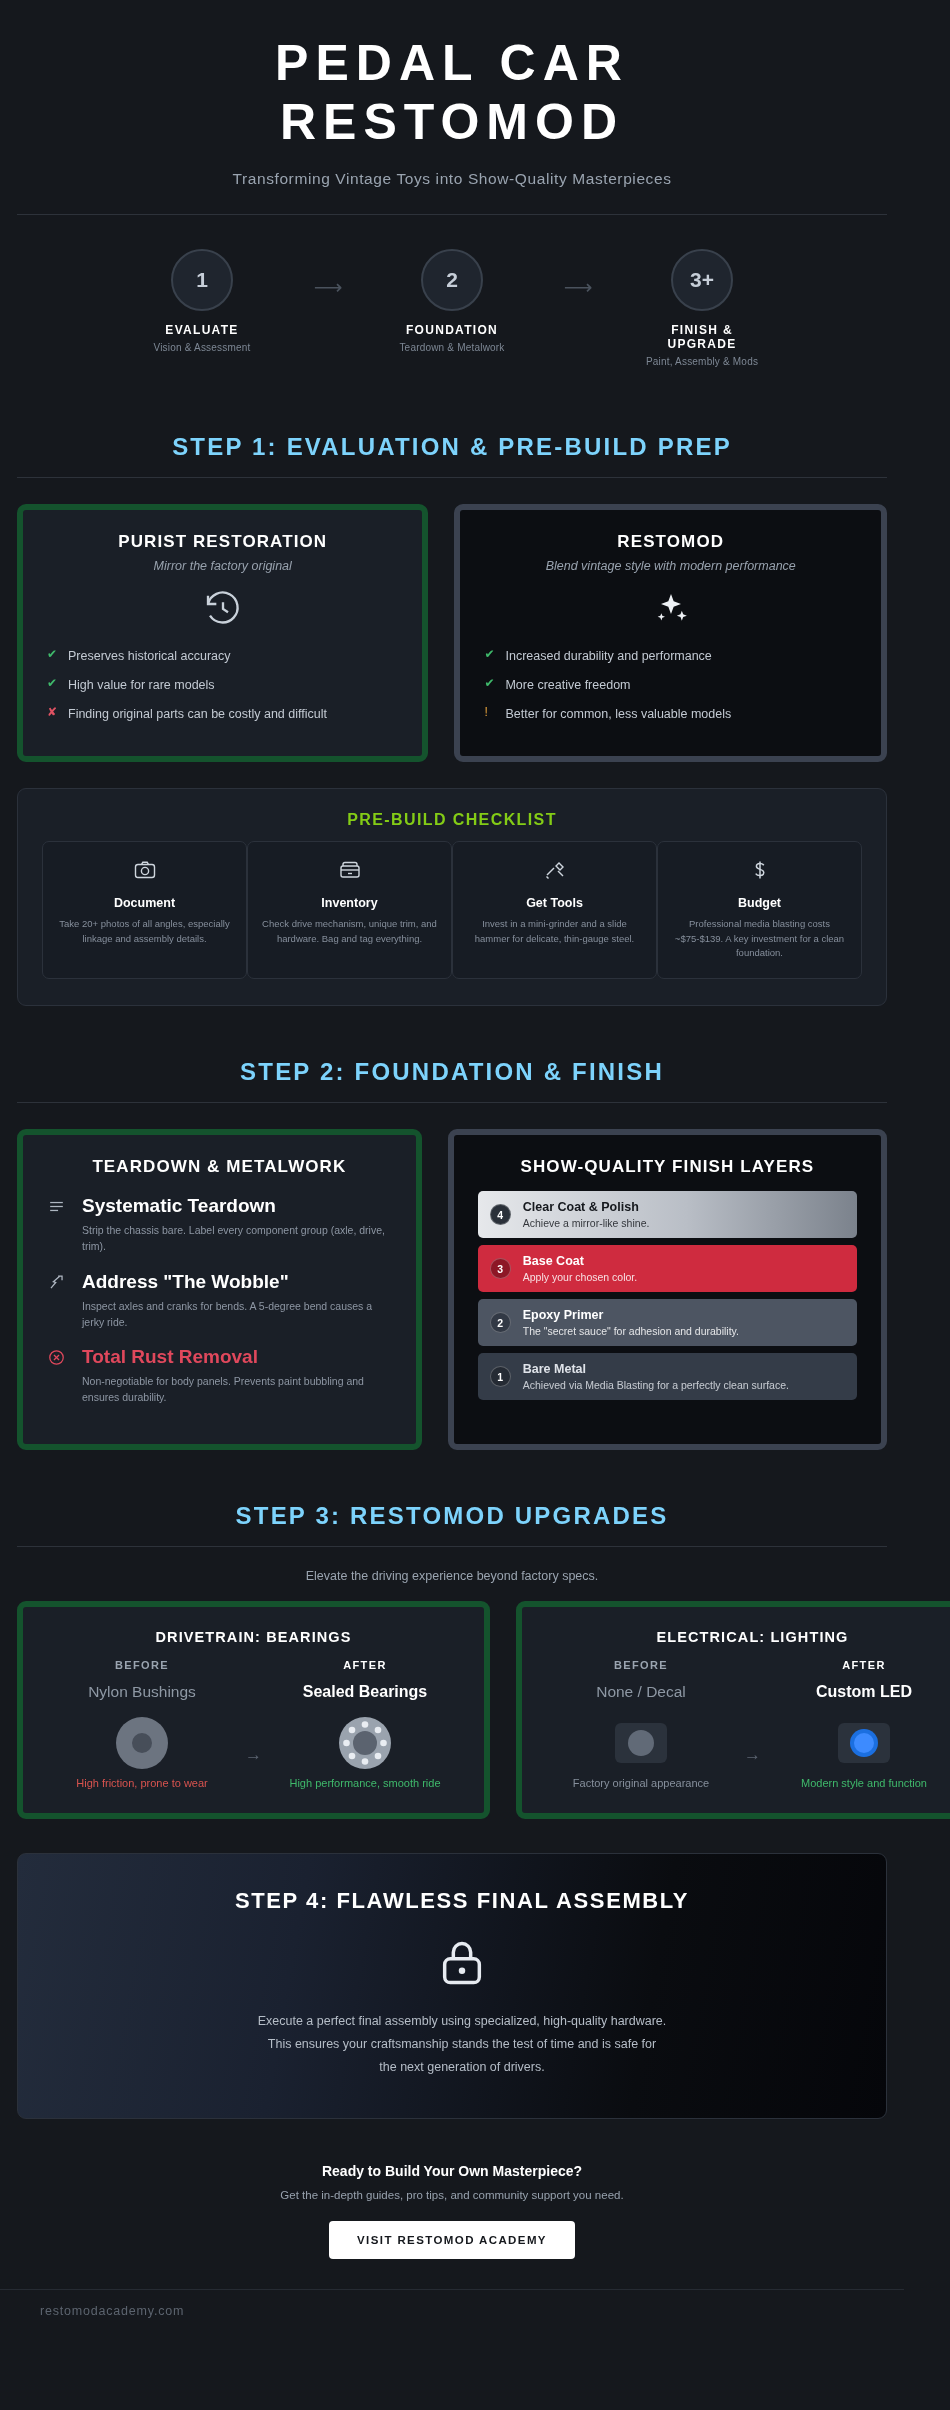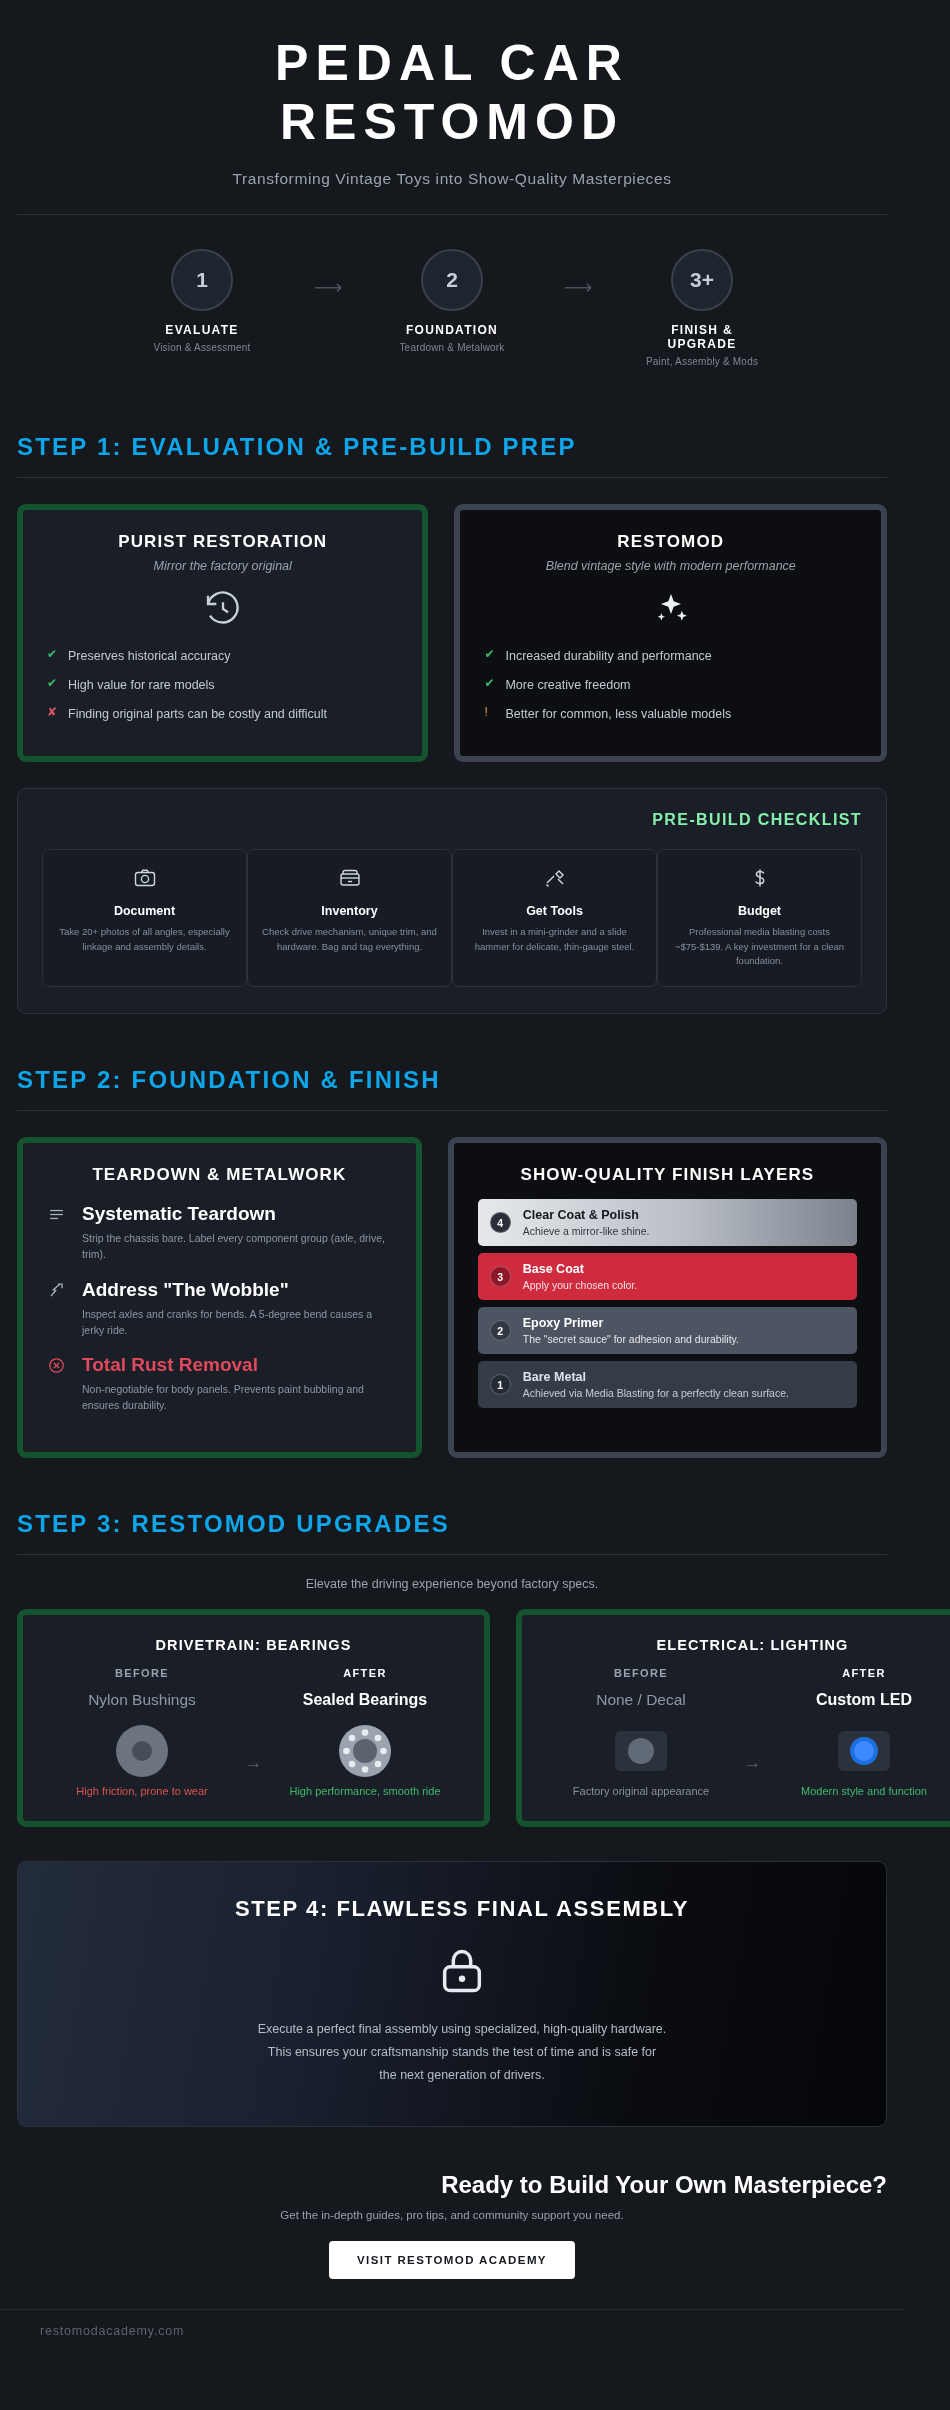--- a/index.html
+++ b/index.html
@@ -57,24 +57,25 @@
     margin-bottom: 5px;
   }
   .phase .pdesc { font-size: 10px; color: #7d8794; letter-spacing: .2px; }
   .arrow {
     width: 70px; text-align: center; color: #4a525d; font-size: 20px;
     padding-top: 26px; letter-spacing: -2px;
   }
 
   
   .section-title {
+    text-align: center;
     font-size: 24px;
     font-weight: bold;
     letter-spacing: 2.2px;
-    color: #0ea5e9;
+    color: #7dd3fc;
     margin-top: 52px;
   }
   .title-rule { height: 1px; background: #2d323a; margin-top: 16px; }
 
   
   .two-col { display: flex; gap: 26px; margin-top: 26px; }
   .card {
     background: #1a1f27;
     border: 6px solid #14532d;
     border-radius: 9px;
@@ -102,22 +103,22 @@
 
   
   .panel {
     margin-top: 26px;
     background: #1a1f27;
     border: 1px solid #2b313b;
     border-radius: 9px;
     padding: 22px 24px 26px 24px;
   }
   .panel h3 {
-    text-align: right; font-size: 16px; font-weight: bold;
-    letter-spacing: 1.4px; color: #86efac; margin-bottom: 20px;
+    text-align: center; font-size: 16px; font-weight: bold;
+    letter-spacing: 1.4px; color: #84cc16; margin-bottom: 12px;
   }
   .grid4 { display: flex; }
   .mini {
     flex: 1;
     background: #171c24;
     border: 1px solid #2b313b;
     border-radius: 7px;
     padding: 16px 12px 18px 12px;
     text-align: center;
   }
@@ -180,21 +181,21 @@
     text-align: center;
   }
   .final h2 {
     font-size: 22px; font-weight: bold; letter-spacing: 1.6px; color: #ffffff;
   }
   .final .lock { margin: 22px 0 18px 0; }
   .final p { font-size: 12.5px; color: #b5bdc7; line-height: 1.85; }
 
   
   .cta { text-align: center; margin-top: 44px; }
-  .cta h2 { font-size: 24px; font-weight: bold; color: #ffffff; text-align: right; }
+  .cta h2 { font-size: 14px; font-weight: bold; color: #ffffff; }
   .cta p { font-size: 11.5px; color: #97a1ad; margin-top: 10px; }
   .cta-btn {
     display: inline-block; margin-top: 20px;
     background: #ffffff; color: #15181d;
     font-size: 11.5px; font-weight: bold; letter-spacing: 1.4px;
     padding: 13px 28px; border-radius: 4px; border: none; cursor: pointer;
     font-family: "Liberation Sans", sans-serif;
   }
   .footer {
     margin-top: 30px;

